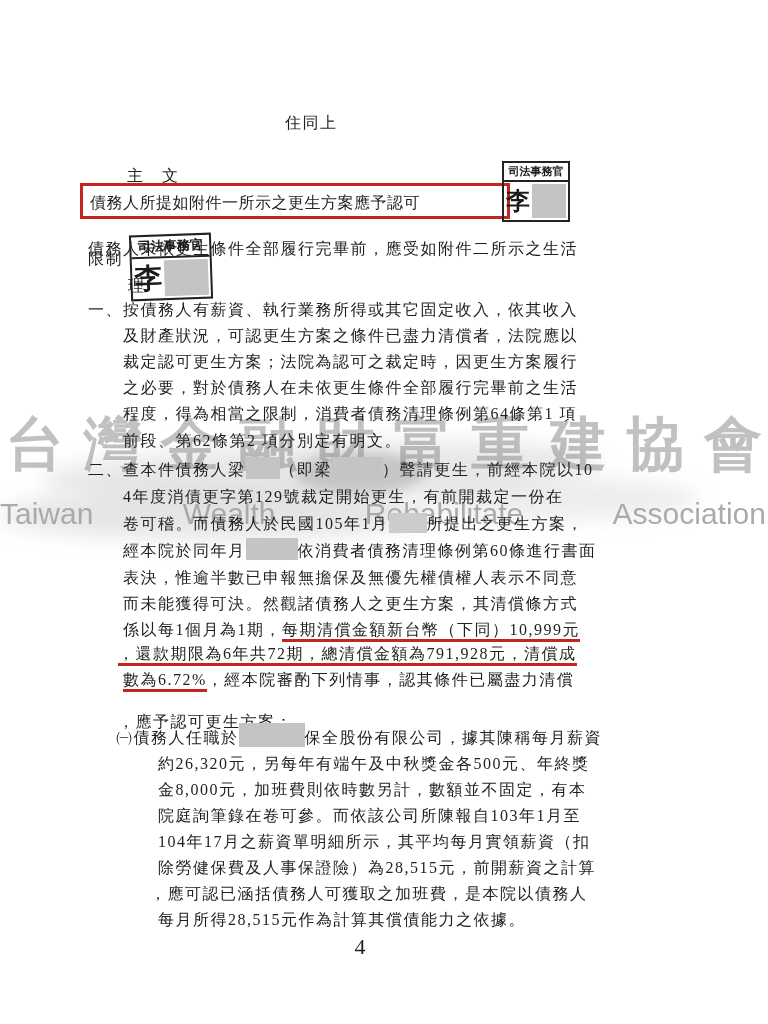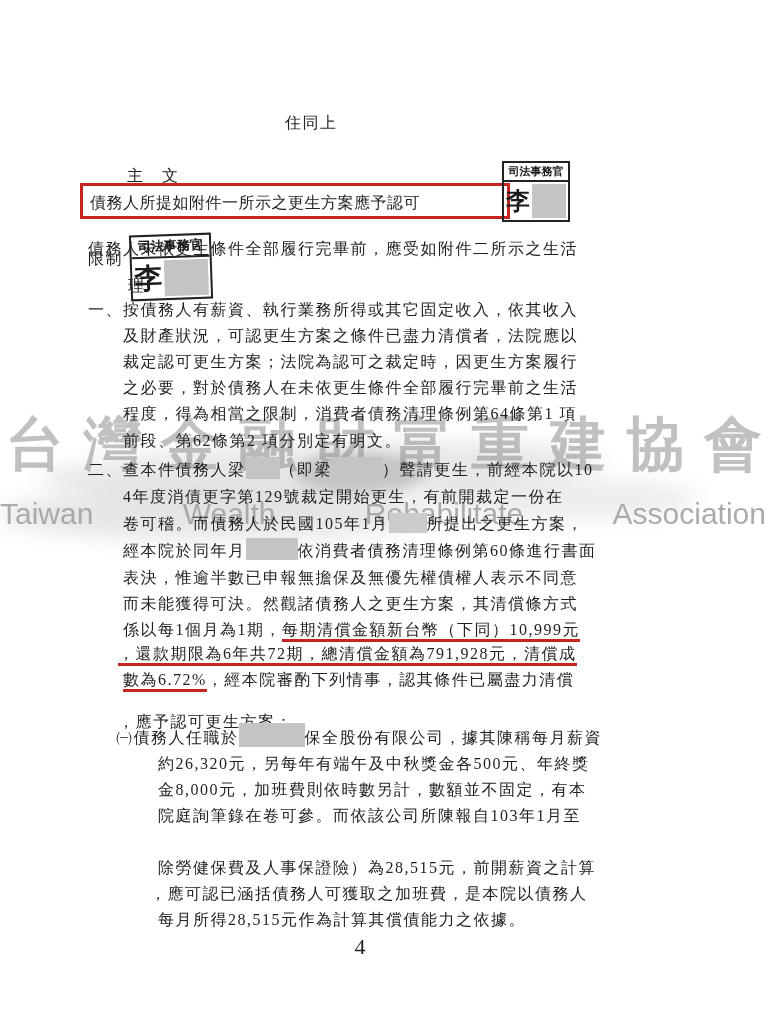--- a/index.html
+++ b/index.html
@@ -168,19 +168,20 @@
     <span class="redline">數為6.72%</span><span>，經本院審酌下列情事，認其條件已屬盡力清償</span>
   </div>
   <div class="line" style="left:118px; top:693px;margin-top:16px;">，應予認可更生方案：</div>
 
   <div class="line" style="left:116px; top:723px;">
     <span>㈠</span><span>債務人任職於</span><span class="redact r66"></span><span>保全股份有限公司，據其陳稱每月薪資</span>
   </div>
   <div class="line" style="left:158px; top:751px;">約26,320元，另每年有端午及中秋獎金各500元、年終獎</div>
   <div class="line" style="left:158px; top:777px;">金8,000元，加班費則依時數另計，數額並不固定，有本</div>
   <div class="line" style="left:158px; top:803px;">院庭詢筆錄在卷可參。而依該公司所陳報自103年1月至</div>
+  <div class="line" style="left:158px; top:829px;">104年17月之薪資單明細所示，其平均每月實領薪資（扣</div>
   <div class="line" style="left:158px; top:855px;text-align:right;">除勞健保費及人事保證險）為28,515元，前開薪資之計算</div>
   <div class="line" style="left:150px; top:881px;">，應可認已涵括債務人可獲取之加班費，是本院以債務人</div>
   <div class="line" style="left:158px; top:907px;">每月所得28,515元作為計算其償債能力之依據。</div>
 
   <div class="pagenum">4</div>
 
 </div>
 
 </body></html>

